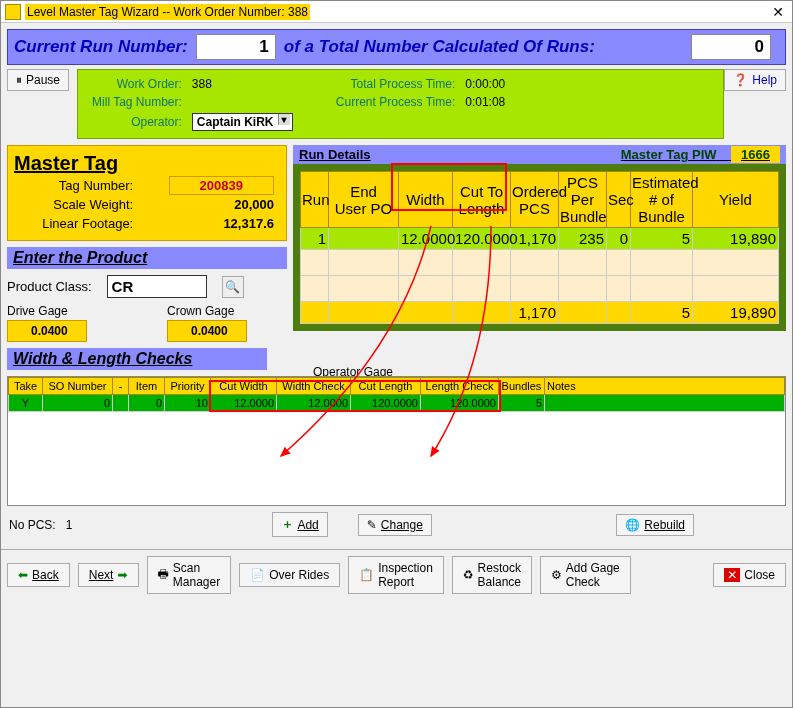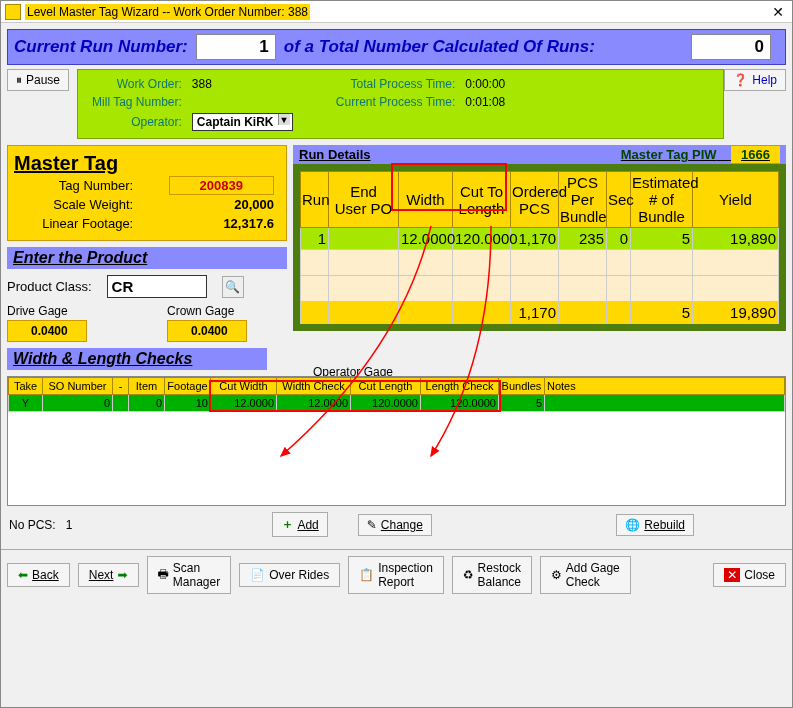--- a/index.html
+++ b/index.html
@@ -264,21 +264,21 @@
                 <col style="width:78px">
                 <col style="width:46px">
                 <col>
               </colgroup>
           <tbody>
                 <tr>
             <th>Take</th>
             <th>SO Number</th>
             <th>-</th>
             <th>Item</th>
-            <th>Footage</th>
+            <th>Priority</th>
             <th>Cut Width</th>
             <th>Width Check</th>
             <th>Cut Length</th>
             <th>Length Check</th>
             <th>Bundles</th>
             <th style="text-align:left">Notes</th>
           </tr>
           <tr class="green">
             <td style="text-align:center">Y</td>
             <td>0</td>

